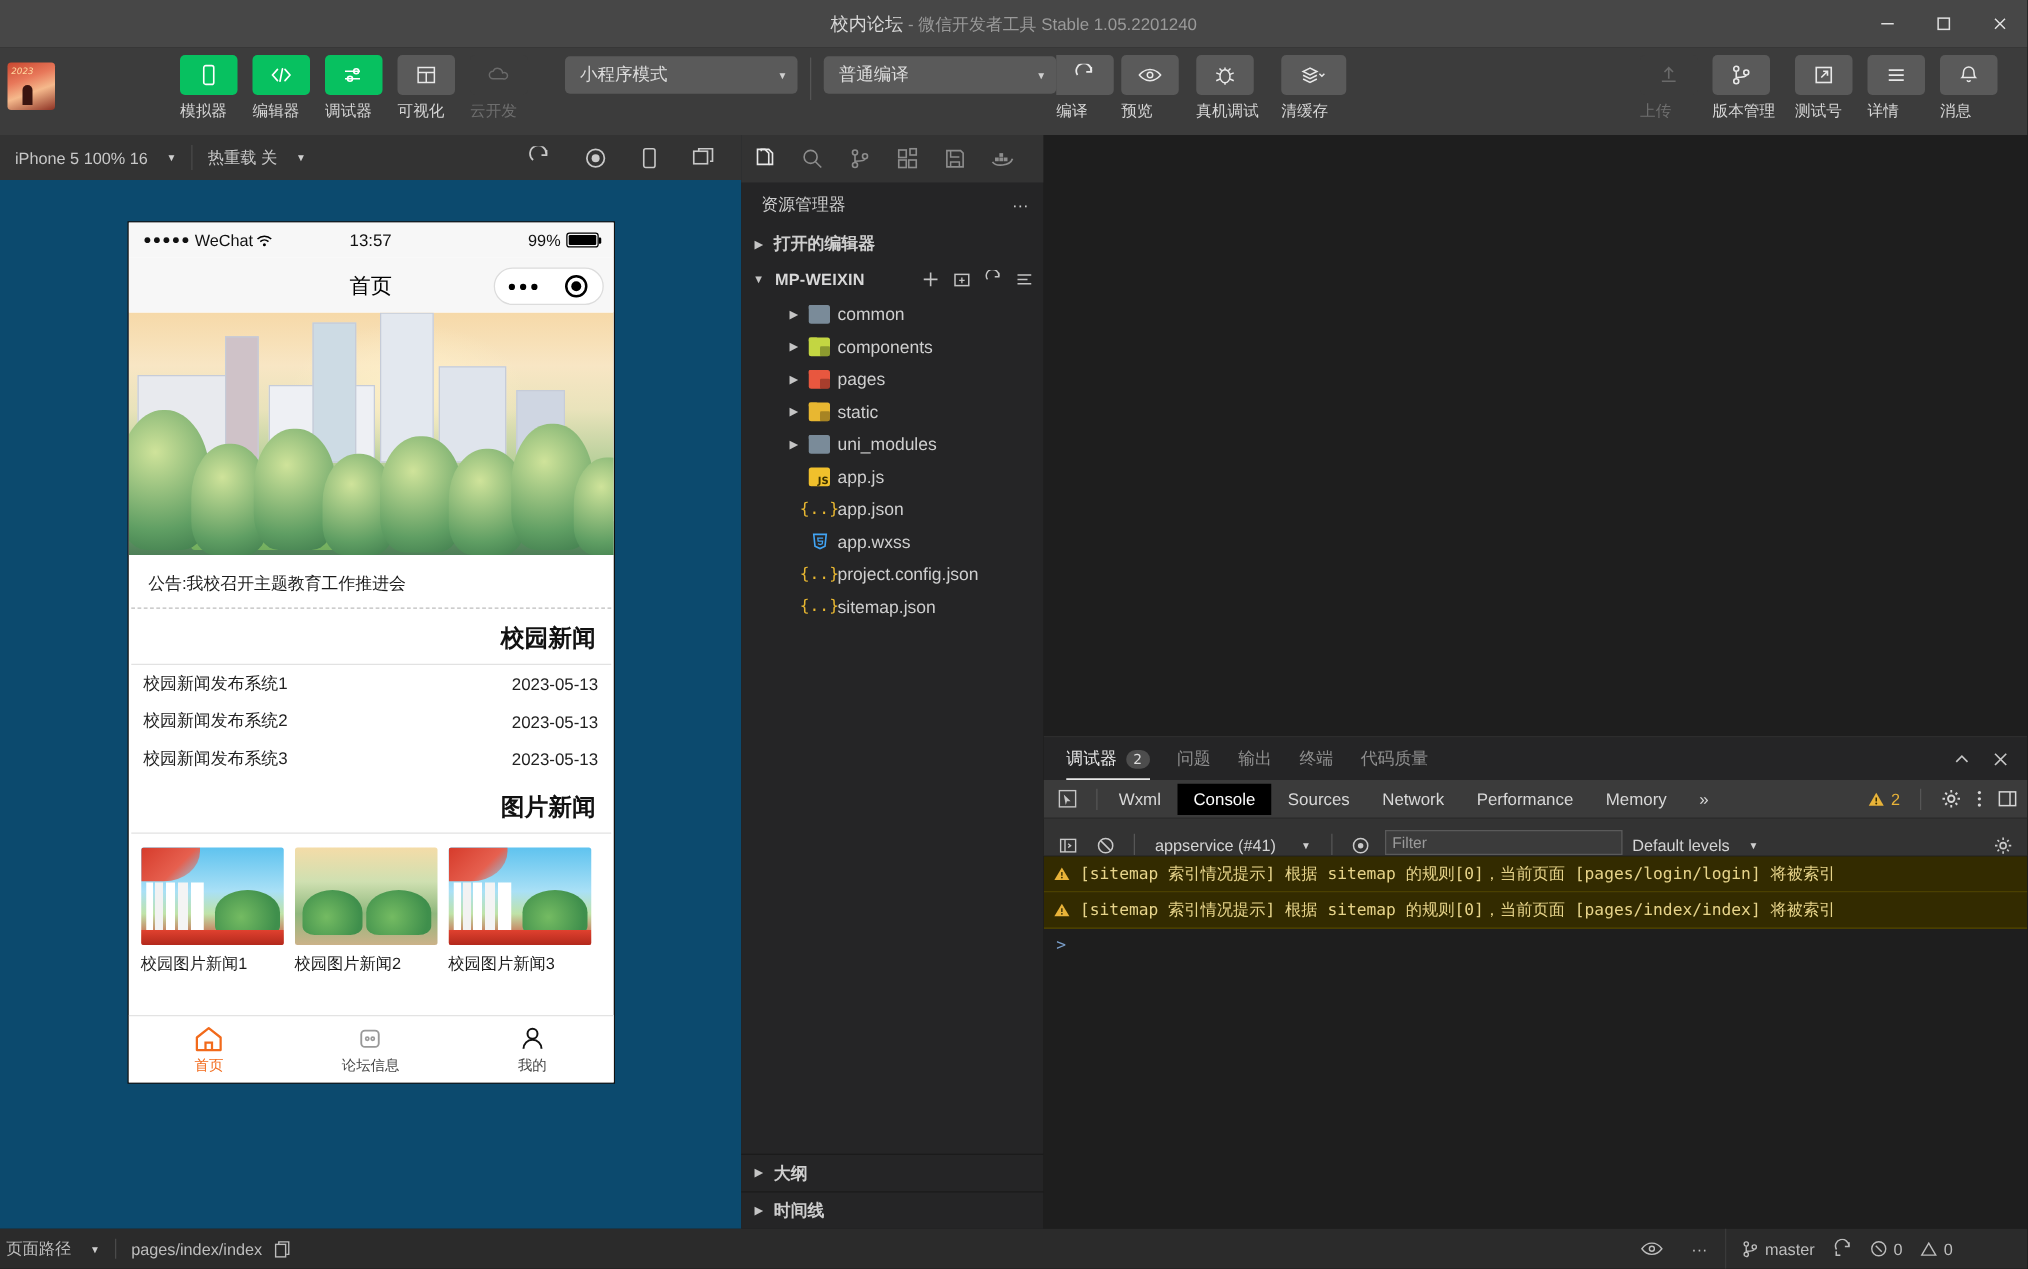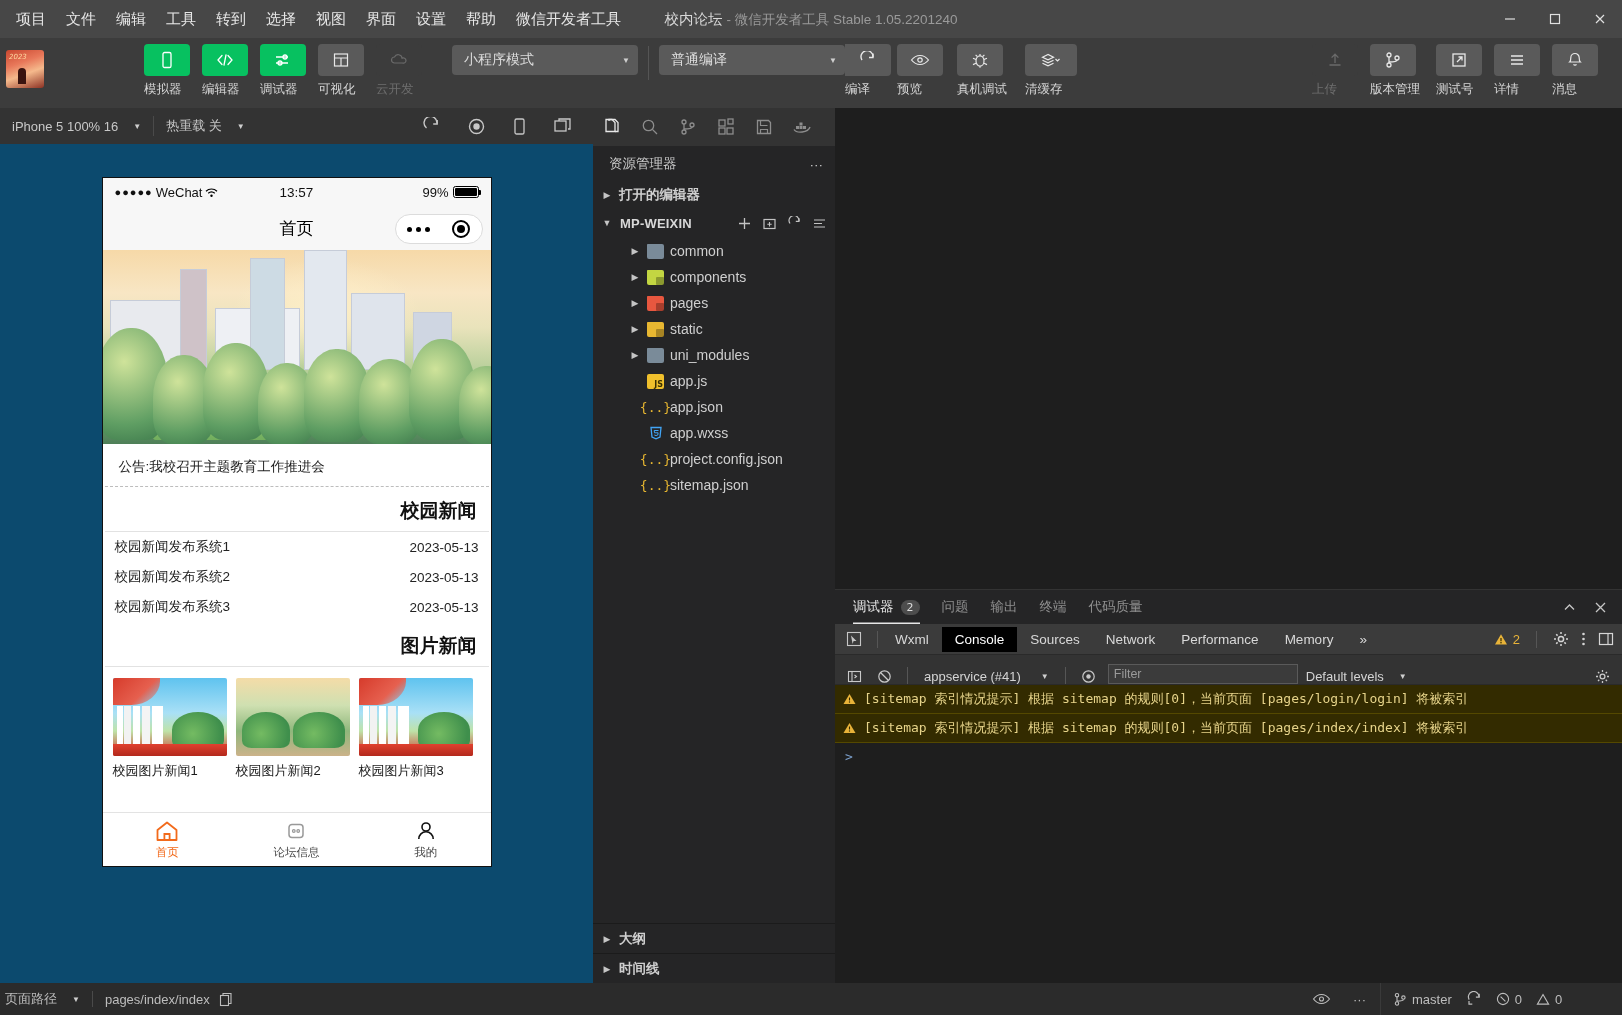--- a/index.html
+++ b/index.html
@@ -337,33 +337,20 @@
               border-left: 1px solid #3a3a3a; height: 32px; flex: 0 0 242px; }
   .sb-seg { display: flex; align-items: center; gap: 5px; }
   svg { display: block; }
 </style>
 </head>
 <body>
 
 <div class="app">
 
   <div class="titlebar">
-    <div class="menu">
-      <div class="menu-item">项目</div>
-      <div class="menu-item">文件</div>
-      <div class="menu-item">编辑</div>
-      <div class="menu-item">工具</div>
-      <div class="menu-item">转到</div>
-      <div class="menu-item">选择</div>
-      <div class="menu-item">视图</div>
-      <div class="menu-item">界面</div>
-      <div class="menu-item">设置</div>
-      <div class="menu-item">帮助</div>
-      <div class="menu-item">微信开发者工具</div>
-    </div>
     <div class="title-center">
       <span class="title-proj">校内论坛</span>
       <span class="title-sub">- 微信开发者工具 Stable 1.05.2201240</span>
     </div>
     <div class="win-btns">
       <div class="win-btn">
         <svg width="14" height="14" viewBox="0 0 14 14">
             <path d="M2 7h10" stroke="currentColor" stroke-width="1.2"></path>
           </svg>
       </div>

